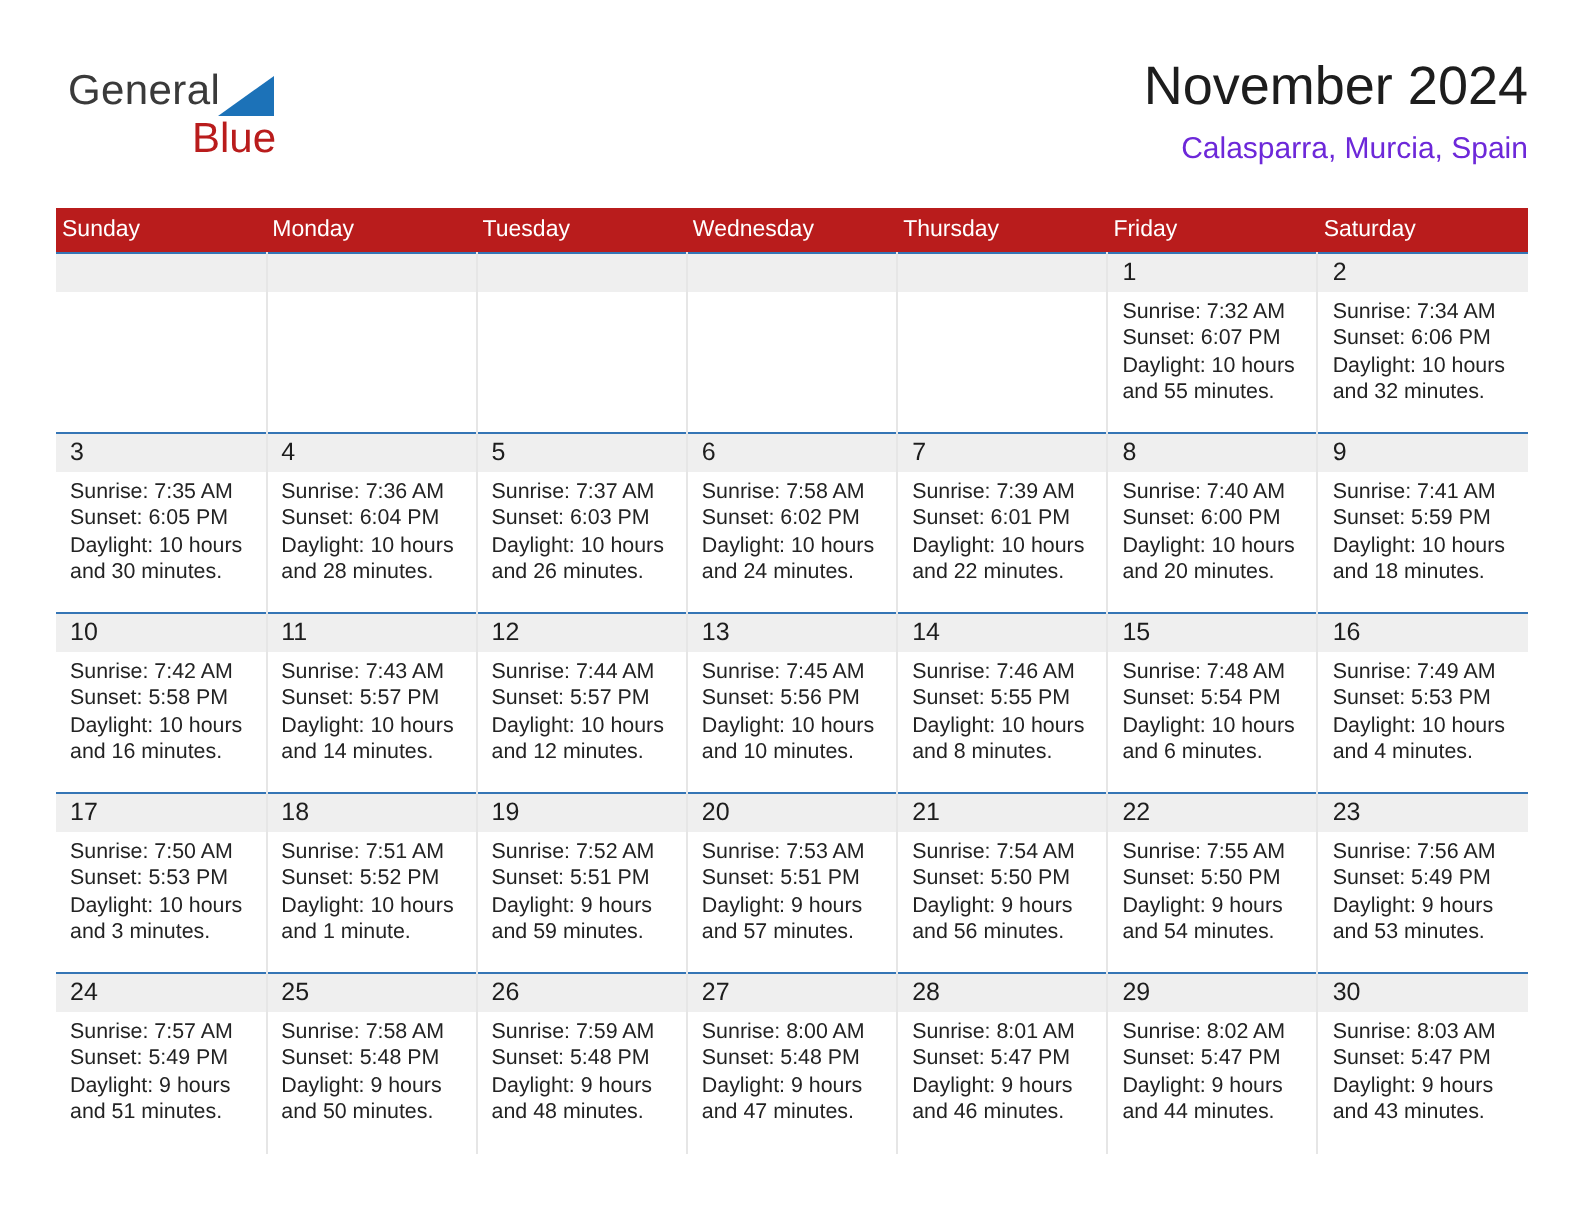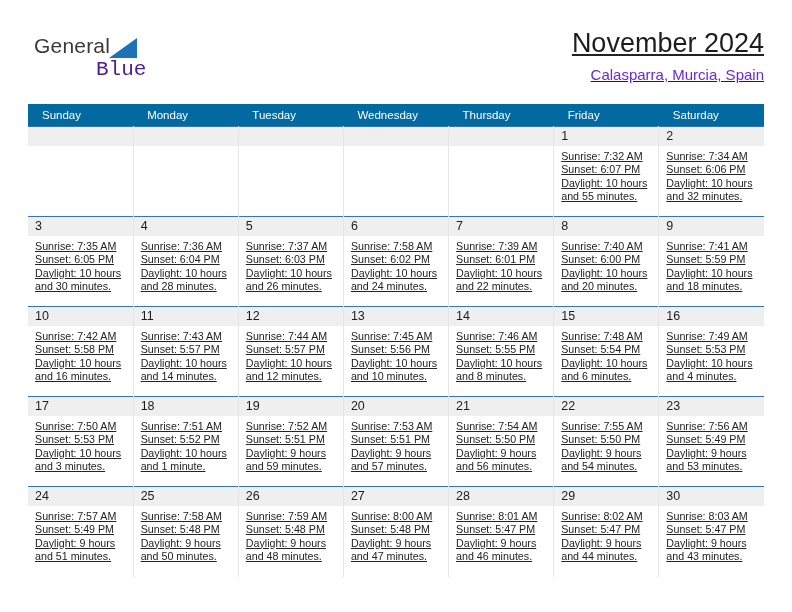--- a/index.html
+++ b/index.html
@@ -54,30 +54,29 @@
     width: 0;
     height: 0;
     border-left: 28px solid transparent;
     border-bottom: 20px solid #1c72b8;
   }
   .logo-blue {
     position: absolute;
     left: 62px;
     top: 24px;
     font-size: 21px;
-    color: #4c1d95;
-    font-family: Liberation Mono, monospace;
+    color: #b91c1c;
+    font-family: Liberation Sans, sans-serif;
   }
 
   .title-block {
     position: absolute;
     right: 0;
     top: 0;
     text-align: right;
-    text-decoration: underline;
   }
   .cal-title {
     font-size: 27px;
     color: #1d1d1d;
     line-height: 34px;
     font-weight: normal;
     margin: 0;
     white-space: nowrap;
   }
   .cal-subtitle {
@@ -92,26 +91,26 @@
   .calendar {
     position: absolute;
     left: 28px;
     top: 104px;
     width: 736px;
     border-collapse: collapse;
     table-layout: fixed;
   }
 
   .dow-row th {
-    background: #0369a1;
+    background: #b91c1c;
     color: #ffffff;
     font-size: 11.5px;
     font-weight: normal;
     text-align: left;
-    padding: 5px 0 5px 14px;
+    padding: 5px 0 5px 3px;
     height: 18px;
     box-sizing: border-box;
     border: none;
   }
 
   .week-row td {
     vertical-align: top;
     padding: 0;
     border-top: 1.2px solid #3575b5;
     border-right: 1px solid #e6e6e6;
@@ -134,21 +133,20 @@
   }
   .daynum.empty {
     color: transparent;
   }
 
   .details {
     padding: 4px 6px 0 7px;
     font-size: 10.7px;
     line-height: 13.3px;
     color: #232323;
-    text-decoration: underline;
   }
   .details div {
     white-space: normal;
   }
 </style>
 </head>
 <body>
 
 <div class="page">
 

